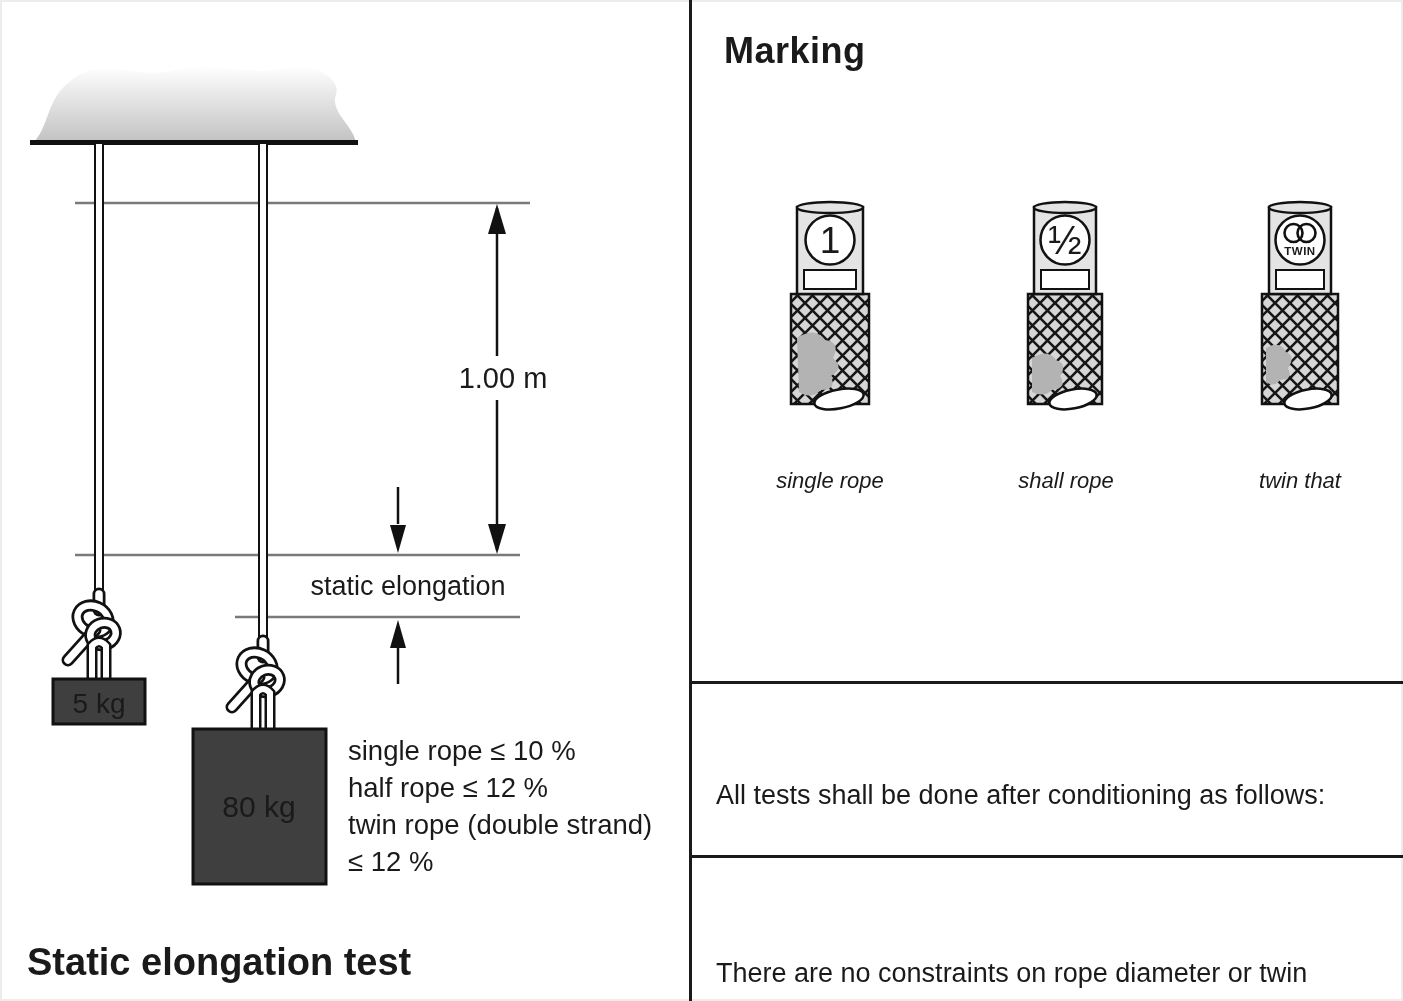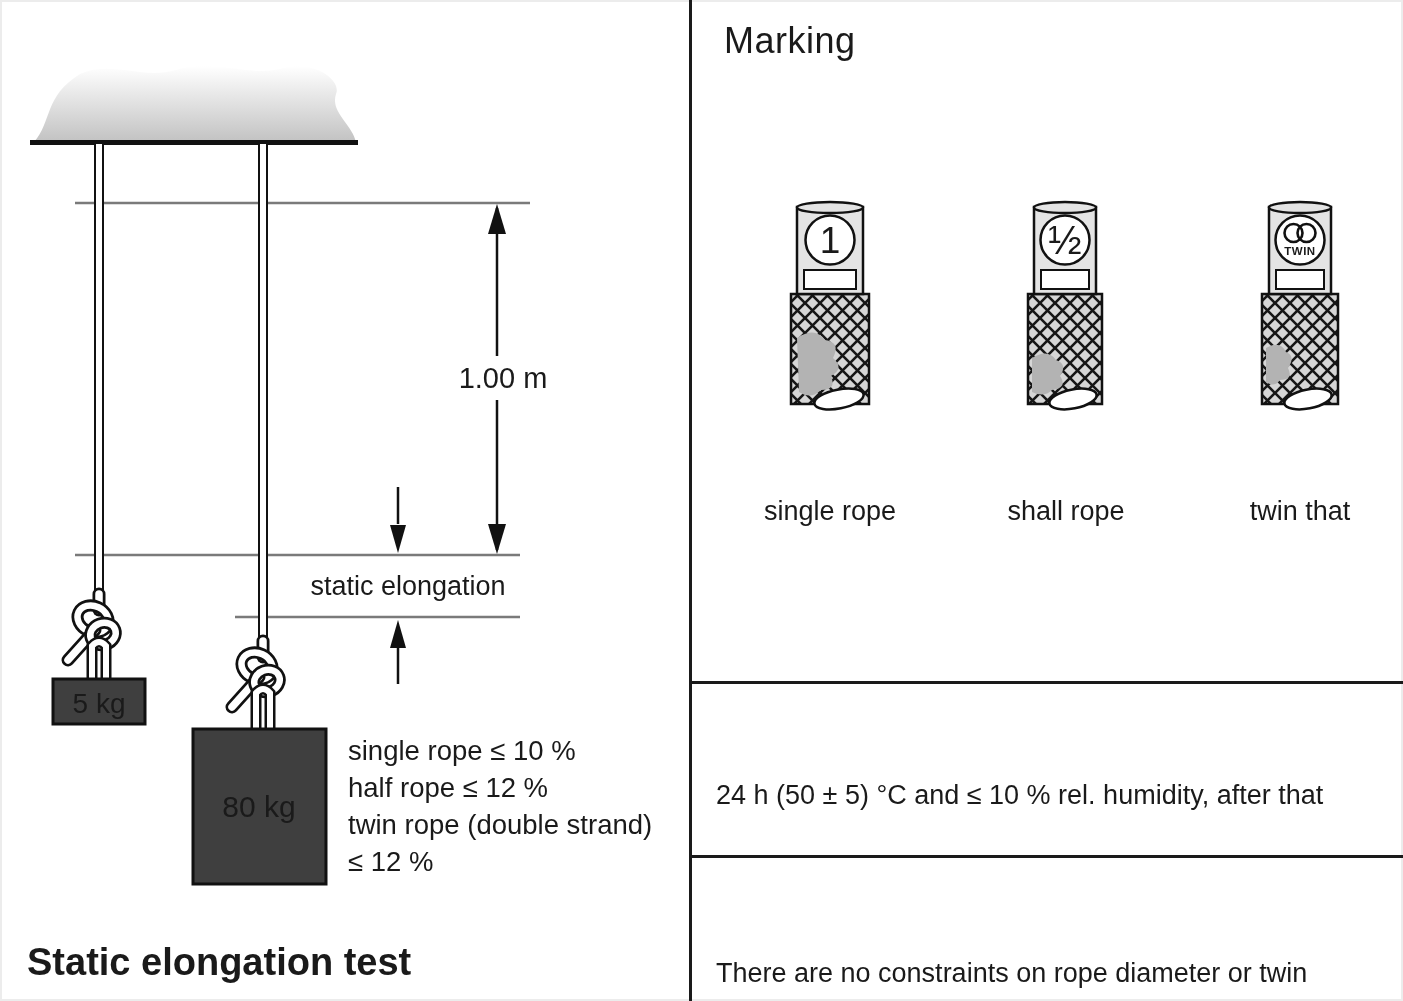--- a/index.html
+++ b/index.html
@@ -4,22 +4,22 @@
 <style>
   html,body{margin:0;padding:0;background:#888;}
   .page{
     position:relative;width:1403px;height:1001px;background:#ffffff;
     font-family:"Liberation Sans", sans-serif;color:#1a1a1a;overflow:hidden;
     box-shadow: inset 0 0 0 2px #ececec;
   }
   .abs{position:absolute;}
   .divider-v{position:absolute;left:689px;top:0;width:3px;height:1001px;background:#1a1a1a;}
   .hline{position:absolute;left:689px;width:714px;height:3px;background:#1a1a1a;}
-  .marking-title{position:absolute;left:724px;top:20px;font-size:36px;font-weight:normal;letter-spacing:0.5px;}
-  .rope-label{position:absolute;top:496px;transform:translateX(-50%);font-size:27px;white-space:nowrap;}
+  .marking-title{position:absolute;left:724px;top:30px;font-size:36px;font-weight:bold;letter-spacing:0.5px;}
+  .rope-label{position:absolute;top:468px;transform:translateX(-50%);font-size:22px;white-space:nowrap;font-style:italic;}
   .textblock{position:absolute;left:716px;font-size:27px;line-height:39px;white-space:pre;}
   .textblock div{white-space:pre;}
   svg text{font-family:"Liberation Sans", sans-serif;fill:#1a1a1a;}
 </style>
 </head>
 <body>
 
 <div class="page">
 
   <svg width="0" height="0" style="position:absolute" aria-hidden="true">
@@ -159,21 +159,21 @@
     </g>
     <text x="55" y="57" font-size="11.5" font-weight="bold" text-anchor="middle" letter-spacing="0.5">TWIN</text>
     <rect x="31" y="72" width="48" height="19" fill="#fff" stroke="#111" stroke-width="2"></rect>
   </svg>
 
   <div class="rope-label" style="left:830px">single rope</div>
   <div class="rope-label" style="left:1066px">shall rope</div>
   <div class="rope-label" style="left:1300px">twin that</div>
 
   <div class="textblock" style="top:698px">
-    <div>24 h (50 ± 5) °C and ≤ 10 % rel. humidity, after that</div>
+    <div>All tests shall be done after conditioning as follows:</div>
     
     
   </div>
 
   <div class="textblock" style="top:873px;line-height:40px">
     <div>There are no constraints on rope diameter or twin</div>
     
     
   </div>
 

